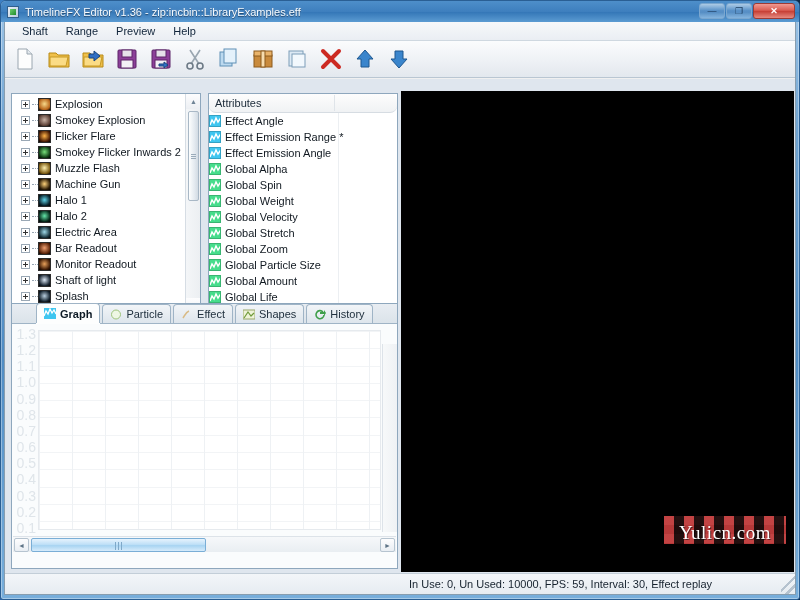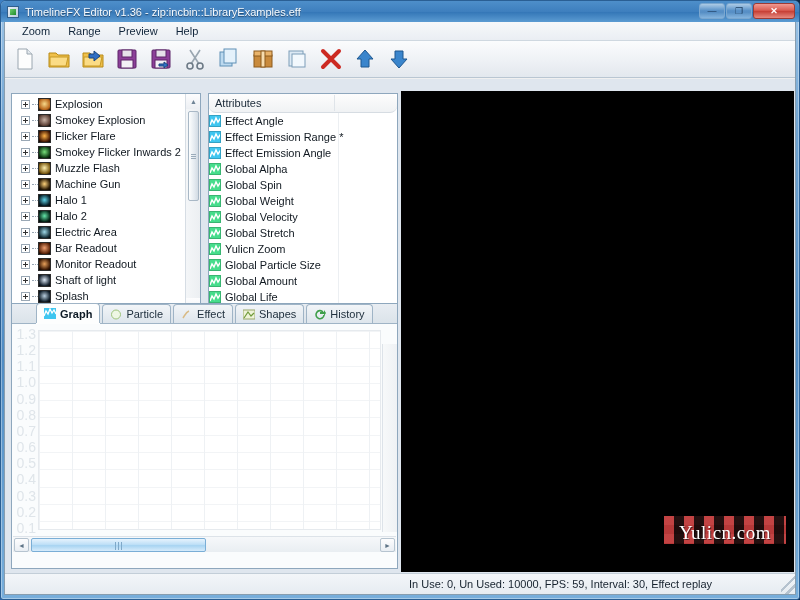--- a/index.html
+++ b/index.html
@@ -316,21 +316,21 @@
         </div>
         <div class="wbtn close">
           <span class="glyph">✕</span>
         </div>
       </div>
     </div>
 
     <div class="client">
 
       <div class="menubar">
-        <div class="menu-item">Zoom</div>
+        <div class="menu-item">Shaft</div>
         <div class="menu-item">Range</div>
         <div class="menu-item">Preview</div>
         <div class="menu-item">Help</div>
       </div>
 
       <div class="toolbar">
         <span class="tool">
           <svg width="24" height="24" viewBox="0 0 24 24">
             <path d="M5 2 h9 l5 5 v15 H5 Z" fill="#fdfdfd" stroke="#9aa6b0"></path>
             <path d="M14 2 v5 h5" fill="#e4e9ee" stroke="#9aa6b0"></path>
@@ -575,21 +575,21 @@
                   </svg>
                 </span>
                 <span class="attr-label">Global Stretch</span>
               </div>
               <div class="attr-row">
                 <span class="attr-icon" style="background: rgb(70, 221, 140);">
                   <svg width="12" height="12" viewBox="0 0 12 12">
                     <polyline points="0,9 2,4 4,7 6,2 8,6 10,3 12,7" fill="none" stroke="#ffffff" stroke-width="1.4"></polyline>
                   </svg>
                 </span>
-                <span class="attr-label">Yulicn Zoom</span>
+                <span class="attr-label">Global Zoom</span>
               </div>
               <div class="attr-row">
                 <span class="attr-icon" style="background: rgb(70, 221, 140);">
                   <svg width="12" height="12" viewBox="0 0 12 12">
                     <polyline points="0,9 2,4 4,7 6,2 8,6 10,3 12,7" fill="none" stroke="#ffffff" stroke-width="1.4"></polyline>
                   </svg>
                 </span>
                 <span class="attr-label">Global Particle Size</span>
               </div>
               <div class="attr-row">

